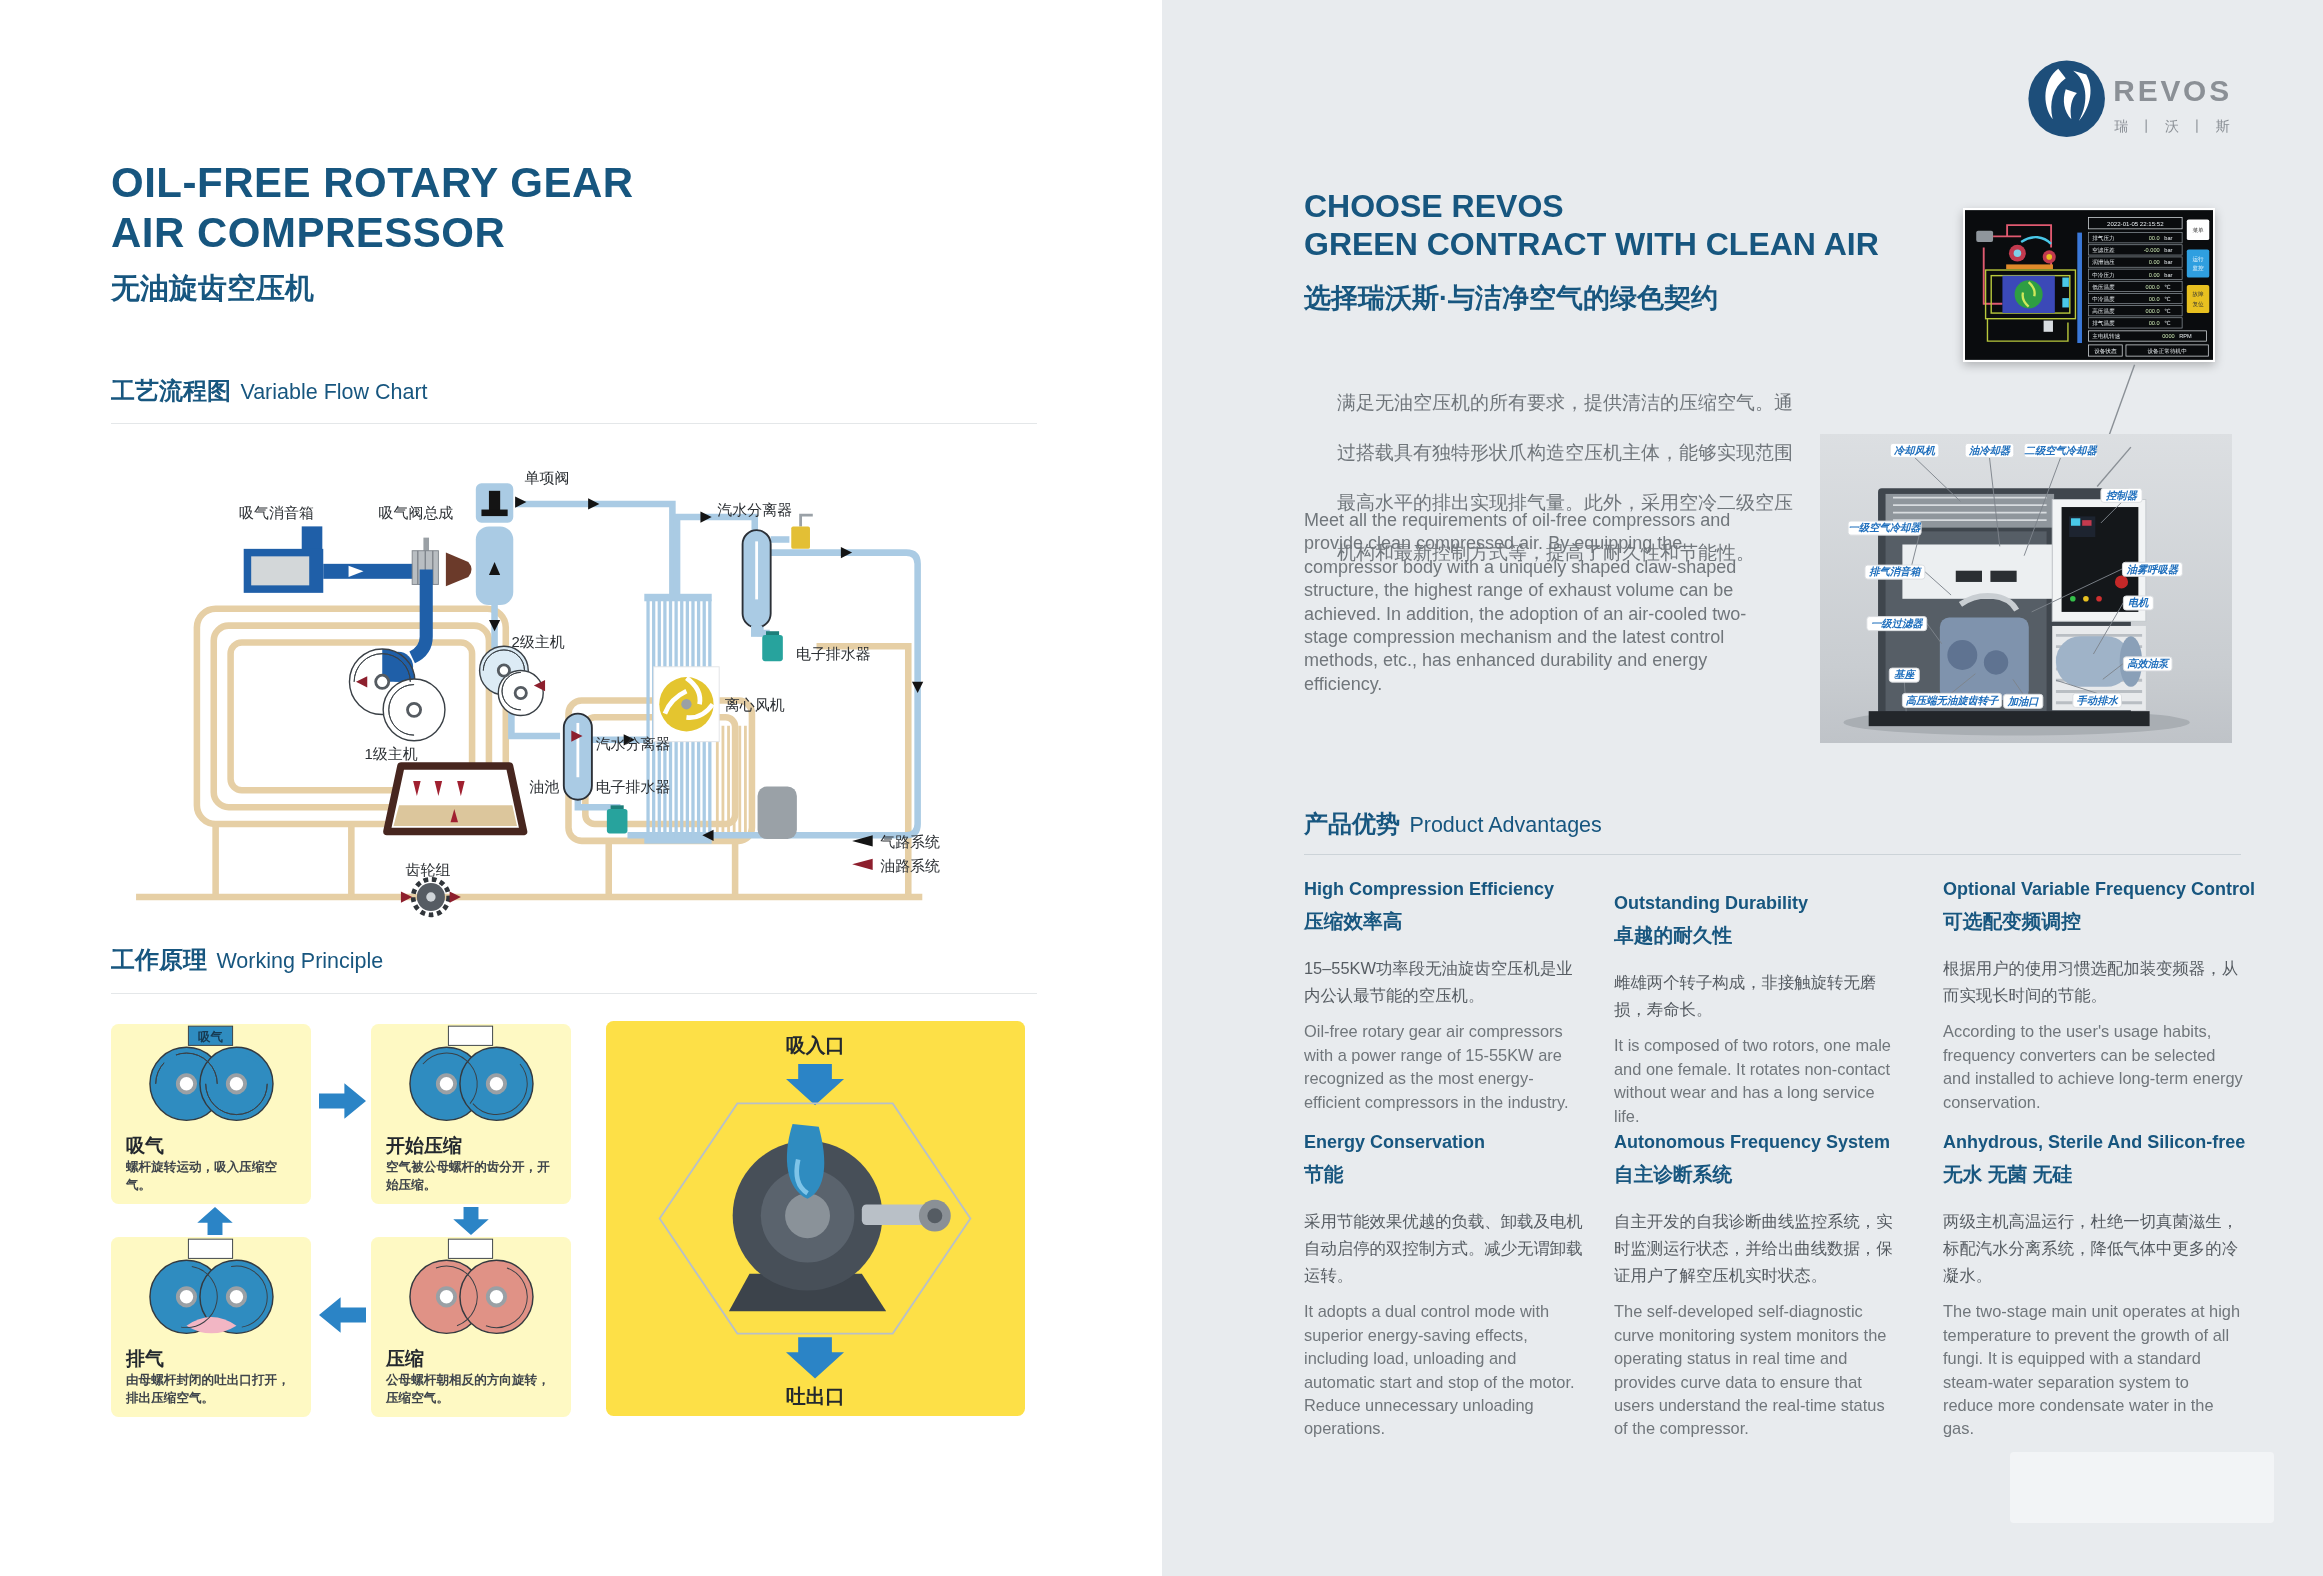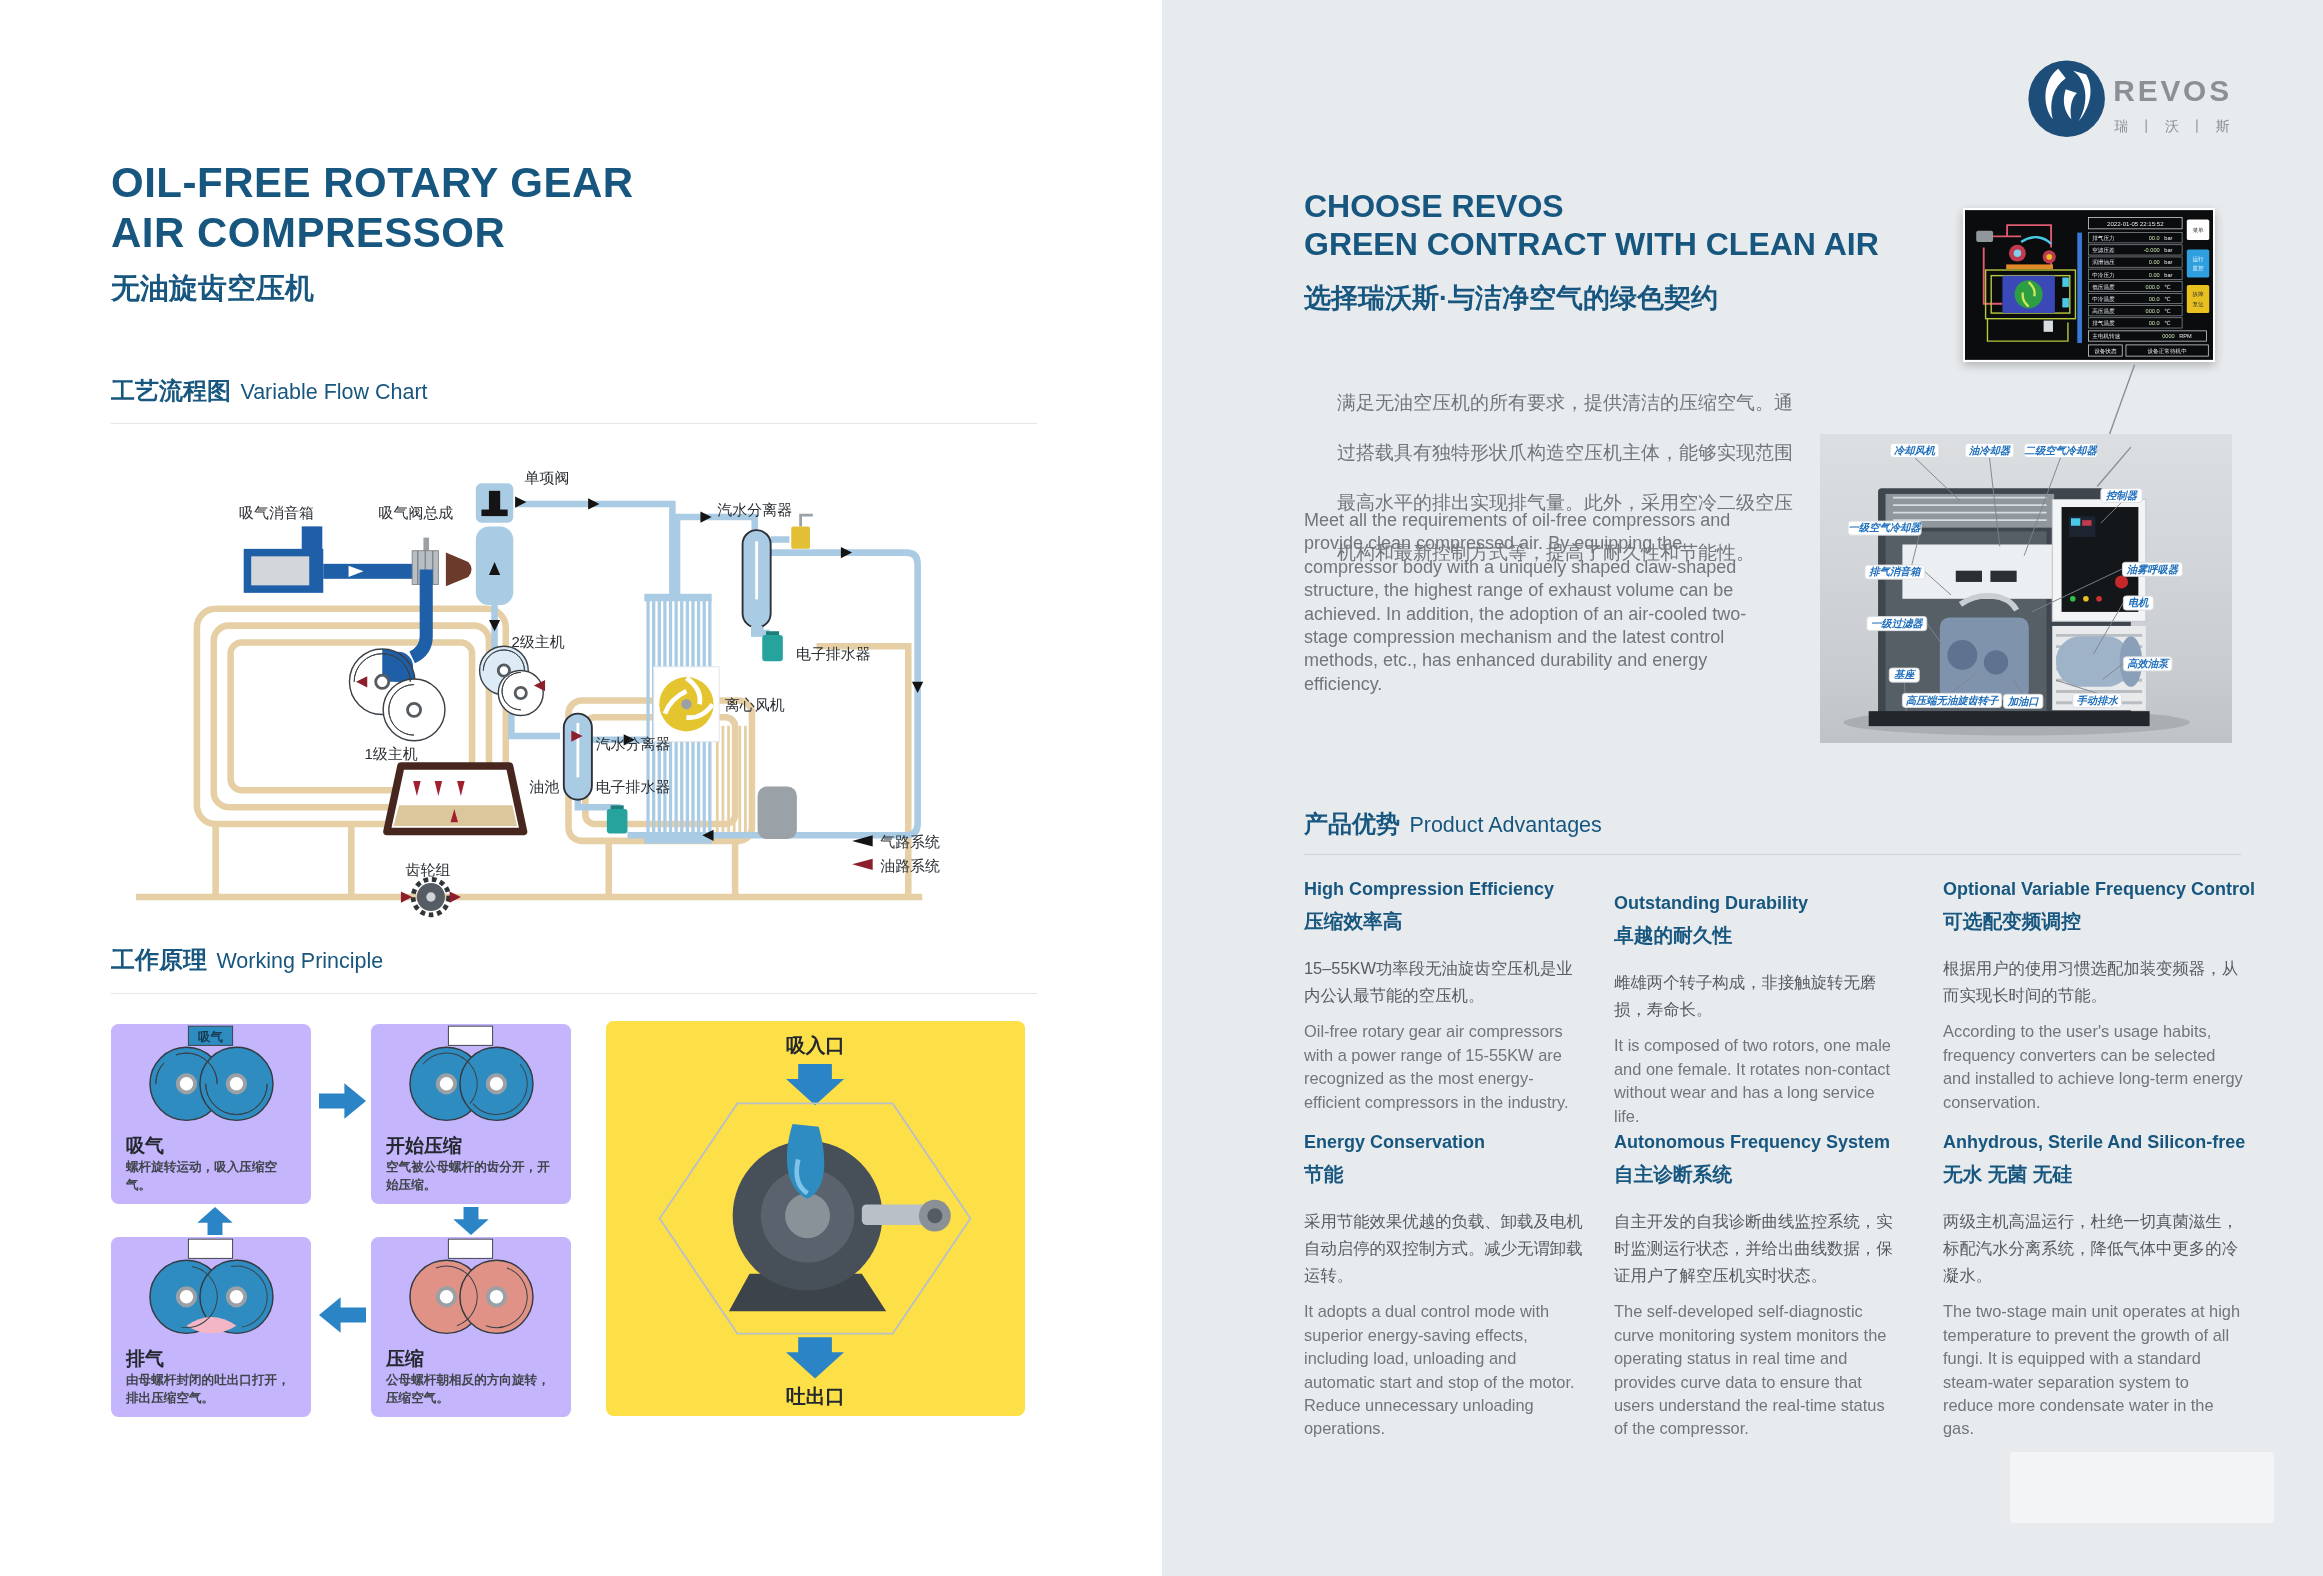--- a/index.html
+++ b/index.html
@@ -7,21 +7,21 @@
         font-family:"Liberation Sans","DejaVu Sans",sans-serif;color:#2b2f33;}
   .abs{position:absolute;}
   
   .big-title{font-size:42px;font-weight:bold;color:#17567f;line-height:50px;letter-spacing:0.5px;}
   .big-title-cn{font-size:29px;font-weight:bold;color:#17567f;}
   .sec-head{white-space:nowrap;}
   .sec-head .cn{font-size:24px;font-weight:bold;color:#17567f;}
   .sec-head .en{font-size:21.5px;font-weight:normal;color:#17567f;margin-left:9.4px;}
   .rule{height:0;border-top:1.9px solid #e4e7e9;}
   .rule-gray{height:0;border-top:1.9px solid #ccd3d8;}
-  .pbox{position:absolute;width:200px;height:180px;background:#c4b5fd;border-radius:7.5px;}
+  .pbox{position:absolute;width:200px;height:180px;background:#fef9c3;border-radius:7.5px;}
   .pbox svg{position:absolute;left:13px;top:0;}
   .ptitle{position:absolute;left:15px;top:109px;font-size:19px;font-weight:bold;color:#23282e;}
   .pdesc{position:absolute;left:15px;top:135px;width:174px;font-size:12.6px;line-height:1.42;color:#3f454b;font-weight:bold;}
   .hexpanel{position:absolute;left:606px;top:1021px;width:419px;height:395px;background:#fde047;border-radius:7.5px;}
   .hexlabel{position:absolute;width:100%;text-align:center;font-size:19.7px;font-weight:bold;color:#23282e;}
   
   #rightpage{position:absolute;left:1162px;top:0;width:1162px;height:1577px;background:#e8ebee;}
   .r-title{font-size:32px;font-weight:bold;color:#17567f;line-height:38px;}
   .r-title-cn{font-size:27px;font-weight:bold;color:#17567f;}
   .intro{width:473px;color:#70767b;}

